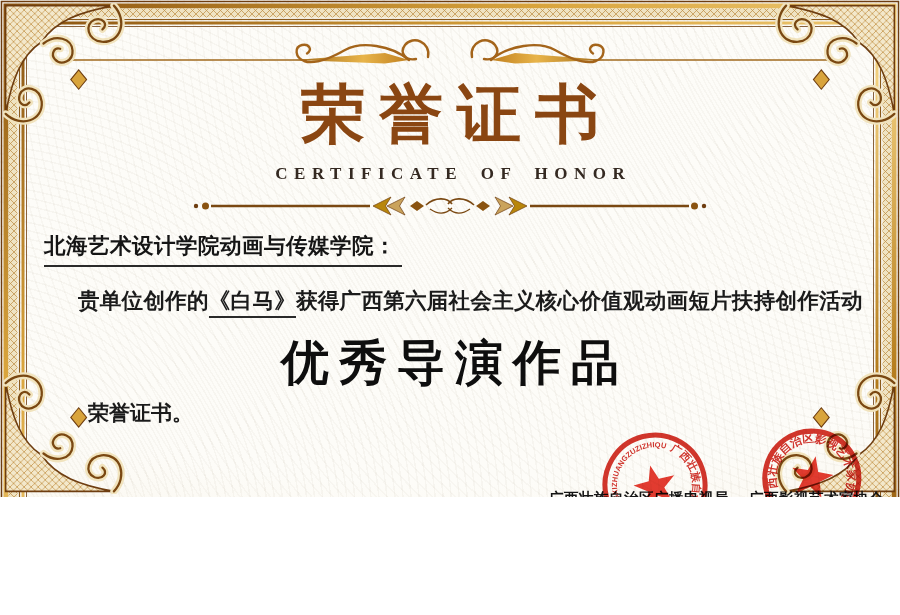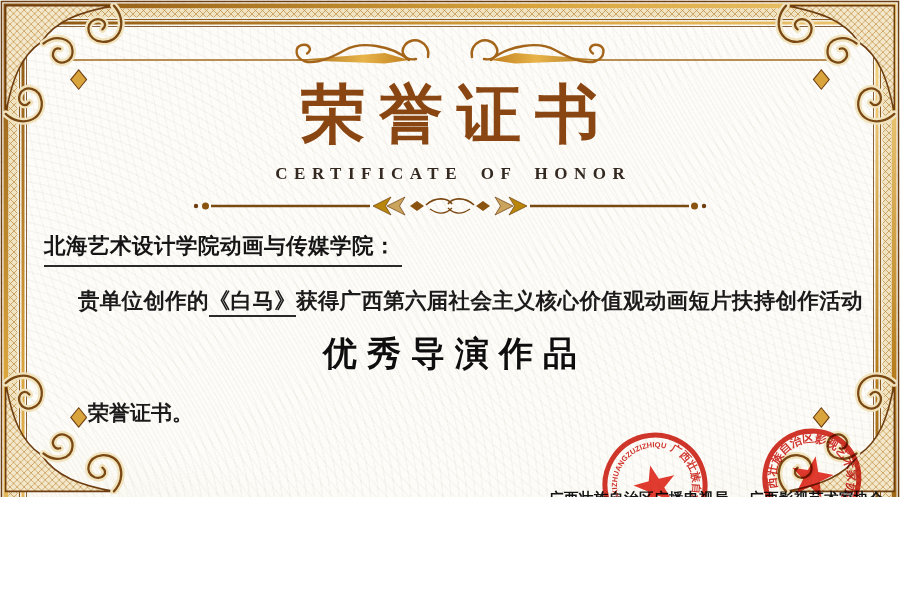--- a/index.html
+++ b/index.html
@@ -4,21 +4,21 @@
 <style>
   html,body{margin:0;padding:0;background:#ffffff;}
   .cert{
     position:relative;width:900px;height:497px;overflow:hidden;
     background:
       repeating-radial-gradient(circle at -4% 108%, rgba(165,152,128,.07) 0 1.5px, transparent 1.5px 8px),
       repeating-radial-gradient(circle at 104% -6%, rgba(165,152,128,.06) 0 1.5px, transparent 1.5px 8px),
       radial-gradient(120% 95% at 50% 45%, #fdfcf8 55%, #f7f1e4 100%);
     font-family:"Liberation Sans","DejaVu Sans",sans-serif;
   }
-  .abs{position:absolute;}
+  .abs{position:absolute;font-family:Liberation Mono, monospace;}
   .layer{z-index:2;}
   svg.deco{position:absolute;pointer-events:none;}
 
   .title{
     left:0;right:0;top:78px;text-align:center;color:#8a4612;
     font-family:"Liberation Serif","DejaVu Serif",serif;
     font-weight:700;font-size:64px;line-height:1.15;
     letter-spacing:14px;text-indent:14px;
   }
   .subtitle{
@@ -30,21 +30,21 @@
     left:44px;top:231px;font-size:21.5px;font-weight:700;color:#151515;letter-spacing:0.5px;white-space:nowrap;
   }
   .recipient .uline{border-bottom:2px solid #2a2a2a;padding:0 6px 5px 0;display:inline-block;}
   .bodyline{
     left:78px;top:286px;font-size:21.5px;font-weight:600;color:#1b1b1b;letter-spacing:0.3px;white-space:nowrap;
   }
   .bodyline .work{border-bottom:2px solid #2a2a2a;padding-bottom:2px;margin-top:33px;}
   .award{
     left:0;right:0;top:331px;text-align:center;color:#0e0e0e;
     font-family:"Liberation Serif","DejaVu Serif",serif;
-    font-weight:800;font-size:34px;letter-spacing:10px;text-indent:10px;
+    font-weight:800;font-size:48px;letter-spacing:10px;text-indent:10px;
   }
   .closing{left:88px;top:399px;font-size:21px;font-weight:600;color:#1b1b1b;}
   .issuers{left:549px;top:489px;display:flex;gap:20px;font-size:14.5px;font-weight:700;color:#141414;letter-spacing:0.5px;white-space:nowrap;}
   .date{right:42px;top:514px;font-size:19px;font-weight:700;color:#141414;letter-spacing:1px;}
 
   .seal{position:absolute;mix-blend-mode:multiply;opacity:.92;z-index:3;}
   .seal.left{left:585px;top:415px;width:140px;height:140px;transform:rotate(-14deg);}
   .seal.right{left:747px;top:412px;width:130px;height:130px;transform:rotate(10deg);}
   .seal text{font-family:"Liberation Sans","DejaVu Sans",sans-serif;font-weight:700;fill:#cf231b;}
 

